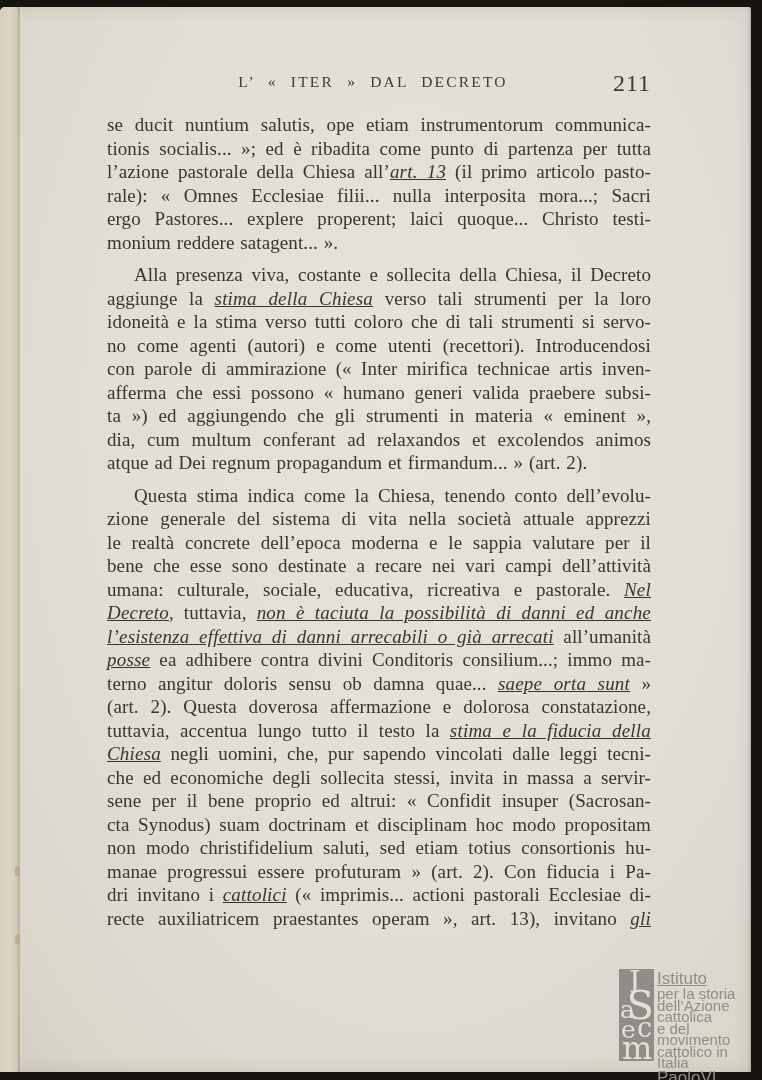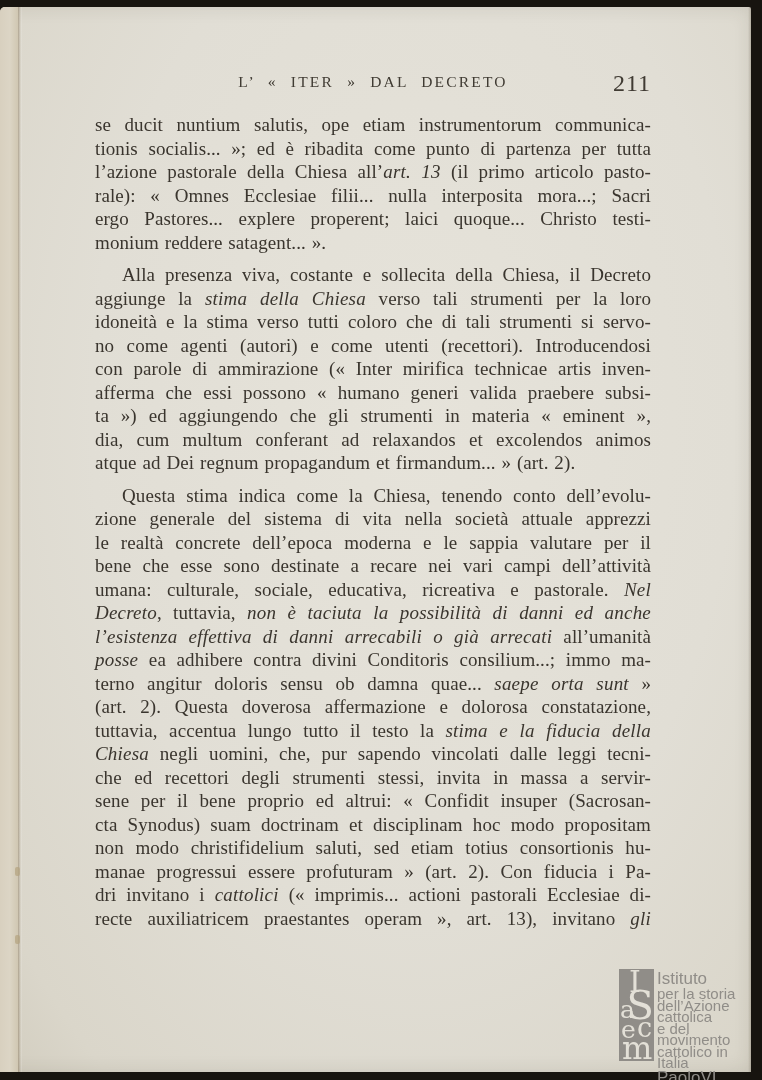--- a/index.html
+++ b/index.html
@@ -46,38 +46,38 @@
     position:absolute;right:0;top:-3px;font-size:24px;letter-spacing:1px;
   }
 
   .text-block{position:absolute;top:106px;left:0;width:556px;color:var(--ink);
     font-size:19px;line-height:23.5px;}
   .para{margin-top:9px;}
   .para:first-child{margin-top:0;}
   .line{
     white-space:nowrap;overflow:visible;
     text-align:justify;text-align-last:justify;
-    word-spacing:1px;letter-spacing:.1px;
+    word-spacing:1px;letter-spacing:.1px;margin-left:12px;
   }
   .line.no-j{text-align-last:left;}
   .line.ind{text-indent:27px;}
-  .line i{font-style:italic;letter-spacing:.2px;}
+  .line i{font-style:italic;letter-spacing:.2px;text-decoration:underline;}
 
   
   .wm{position:absolute;right:10px;bottom:11px;width:122px;height:92px;display:flex;gap:3px;}
   .wm-mono{position:relative;width:35px;height:92px;background:var(--wm);flex:none;}
   .wm-mono span{position:absolute;color:#e3e0d7;font-family:"DejaVu Serif",serif;line-height:1;}
   .wm-mono .mI{top:-2px;left:10px;font-size:30px;}
   .wm-mono .mS{top:16px;right:0px;font-size:40px;}
   .wm-mono .ma{top:28px;left:1px;font-size:25px;}
   .wm-mono .me{top:48px;left:2px;font-size:25px;}
   .wm-mono .mc{top:45px;right:2px;font-size:27px;}
   .wm-mono .mm{bottom:-3px;left:3px;font-size:32px;}
   .wm-text{flex:1;color:var(--wm);font-family:"Liberation Sans","DejaVu Sans",sans-serif;padding-top:1px;}
-  .wm-text .big{font-size:17px;line-height:18px;}
+  .wm-text .big{font-size:17px;line-height:18px;text-decoration:underline;}
   .wm-text .sm{font-size:15px;line-height:11.5px;}
 </style>
 </head>
 <body>
 
 <div class="page">
   <div class="gutter"></div>
   <div class="crease"></div>
   <div class="stitch s1"></div>
   <div class="stitch s2"></div>
@@ -113,21 +113,21 @@
           <div class="line"><span>le realtà concrete dell’epoca moderna e le sappia valutare per il</span></div>
           <div class="line"><span>bene che esse sono destinate a recare nei vari campi dell’attività</span></div>
           <div class="line"><span>umana: culturale, sociale, educativa, ricreativa e pastorale. </span><i>Nel</i></div>
           <div class="line"><i>Decreto</i><span>, tuttavia, </span><i>non è taciuta la possibilità di danni ed anche</i></div>
           <div class="line"><i>l’esistenza effettiva di danni arrecabili o già arrecati</i><span> all’umanità</span></div>
           <div class="line"><i>posse</i><span> ea adhibere contra divini Conditoris consilium...; immo ma-</span></div>
           <div class="line"><span>terno angitur doloris sensu ob damna quae... </span><i>saepe orta sunt</i><span> »</span></div>
           <div class="line"><span>(art. 2). Questa doverosa affermazione e dolorosa constatazione,</span></div>
           <div class="line"><span>tuttavia, accentua lungo tutto il testo la </span><i>stima e la fiducia della</i></div>
           <div class="line"><i>Chiesa</i><span> negli uomini, che, pur sapendo vincolati dalle leggi tecni-</span></div>
-          <div class="line"><span>che ed recettori degli strumenti stessi, invita in massa a servir-</span></div>
+          <div class="line"><span>che ed economiche degli sollecita stessi, invita in massa a servir-</span></div>
           <div class="line"><span>sene per il bene proprio ed altrui: « Confidit insuper (Sacrosan-</span></div>
           <div class="line"><span>cta Synodus) suam doctrinam et disciplinam hoc modo propositam</span></div>
           <div class="line"><span>non modo christifidelium saluti, sed etiam totius consortionis hu-</span></div>
           <div class="line"><span>manae progressui essere profuturam » (art. 2). Con fiducia i Pa-</span></div>
           <div class="line"><span>dri invitano i </span><i>cattolici</i><span> (« imprimis... actioni pastorali Ecclesiae di-</span></div>
           <div class="line"><span>recte auxiliatricem praestantes operam », art. 13), invitano </span><i>gli</i></div>
         </div>
       </div>
   </div>
 

